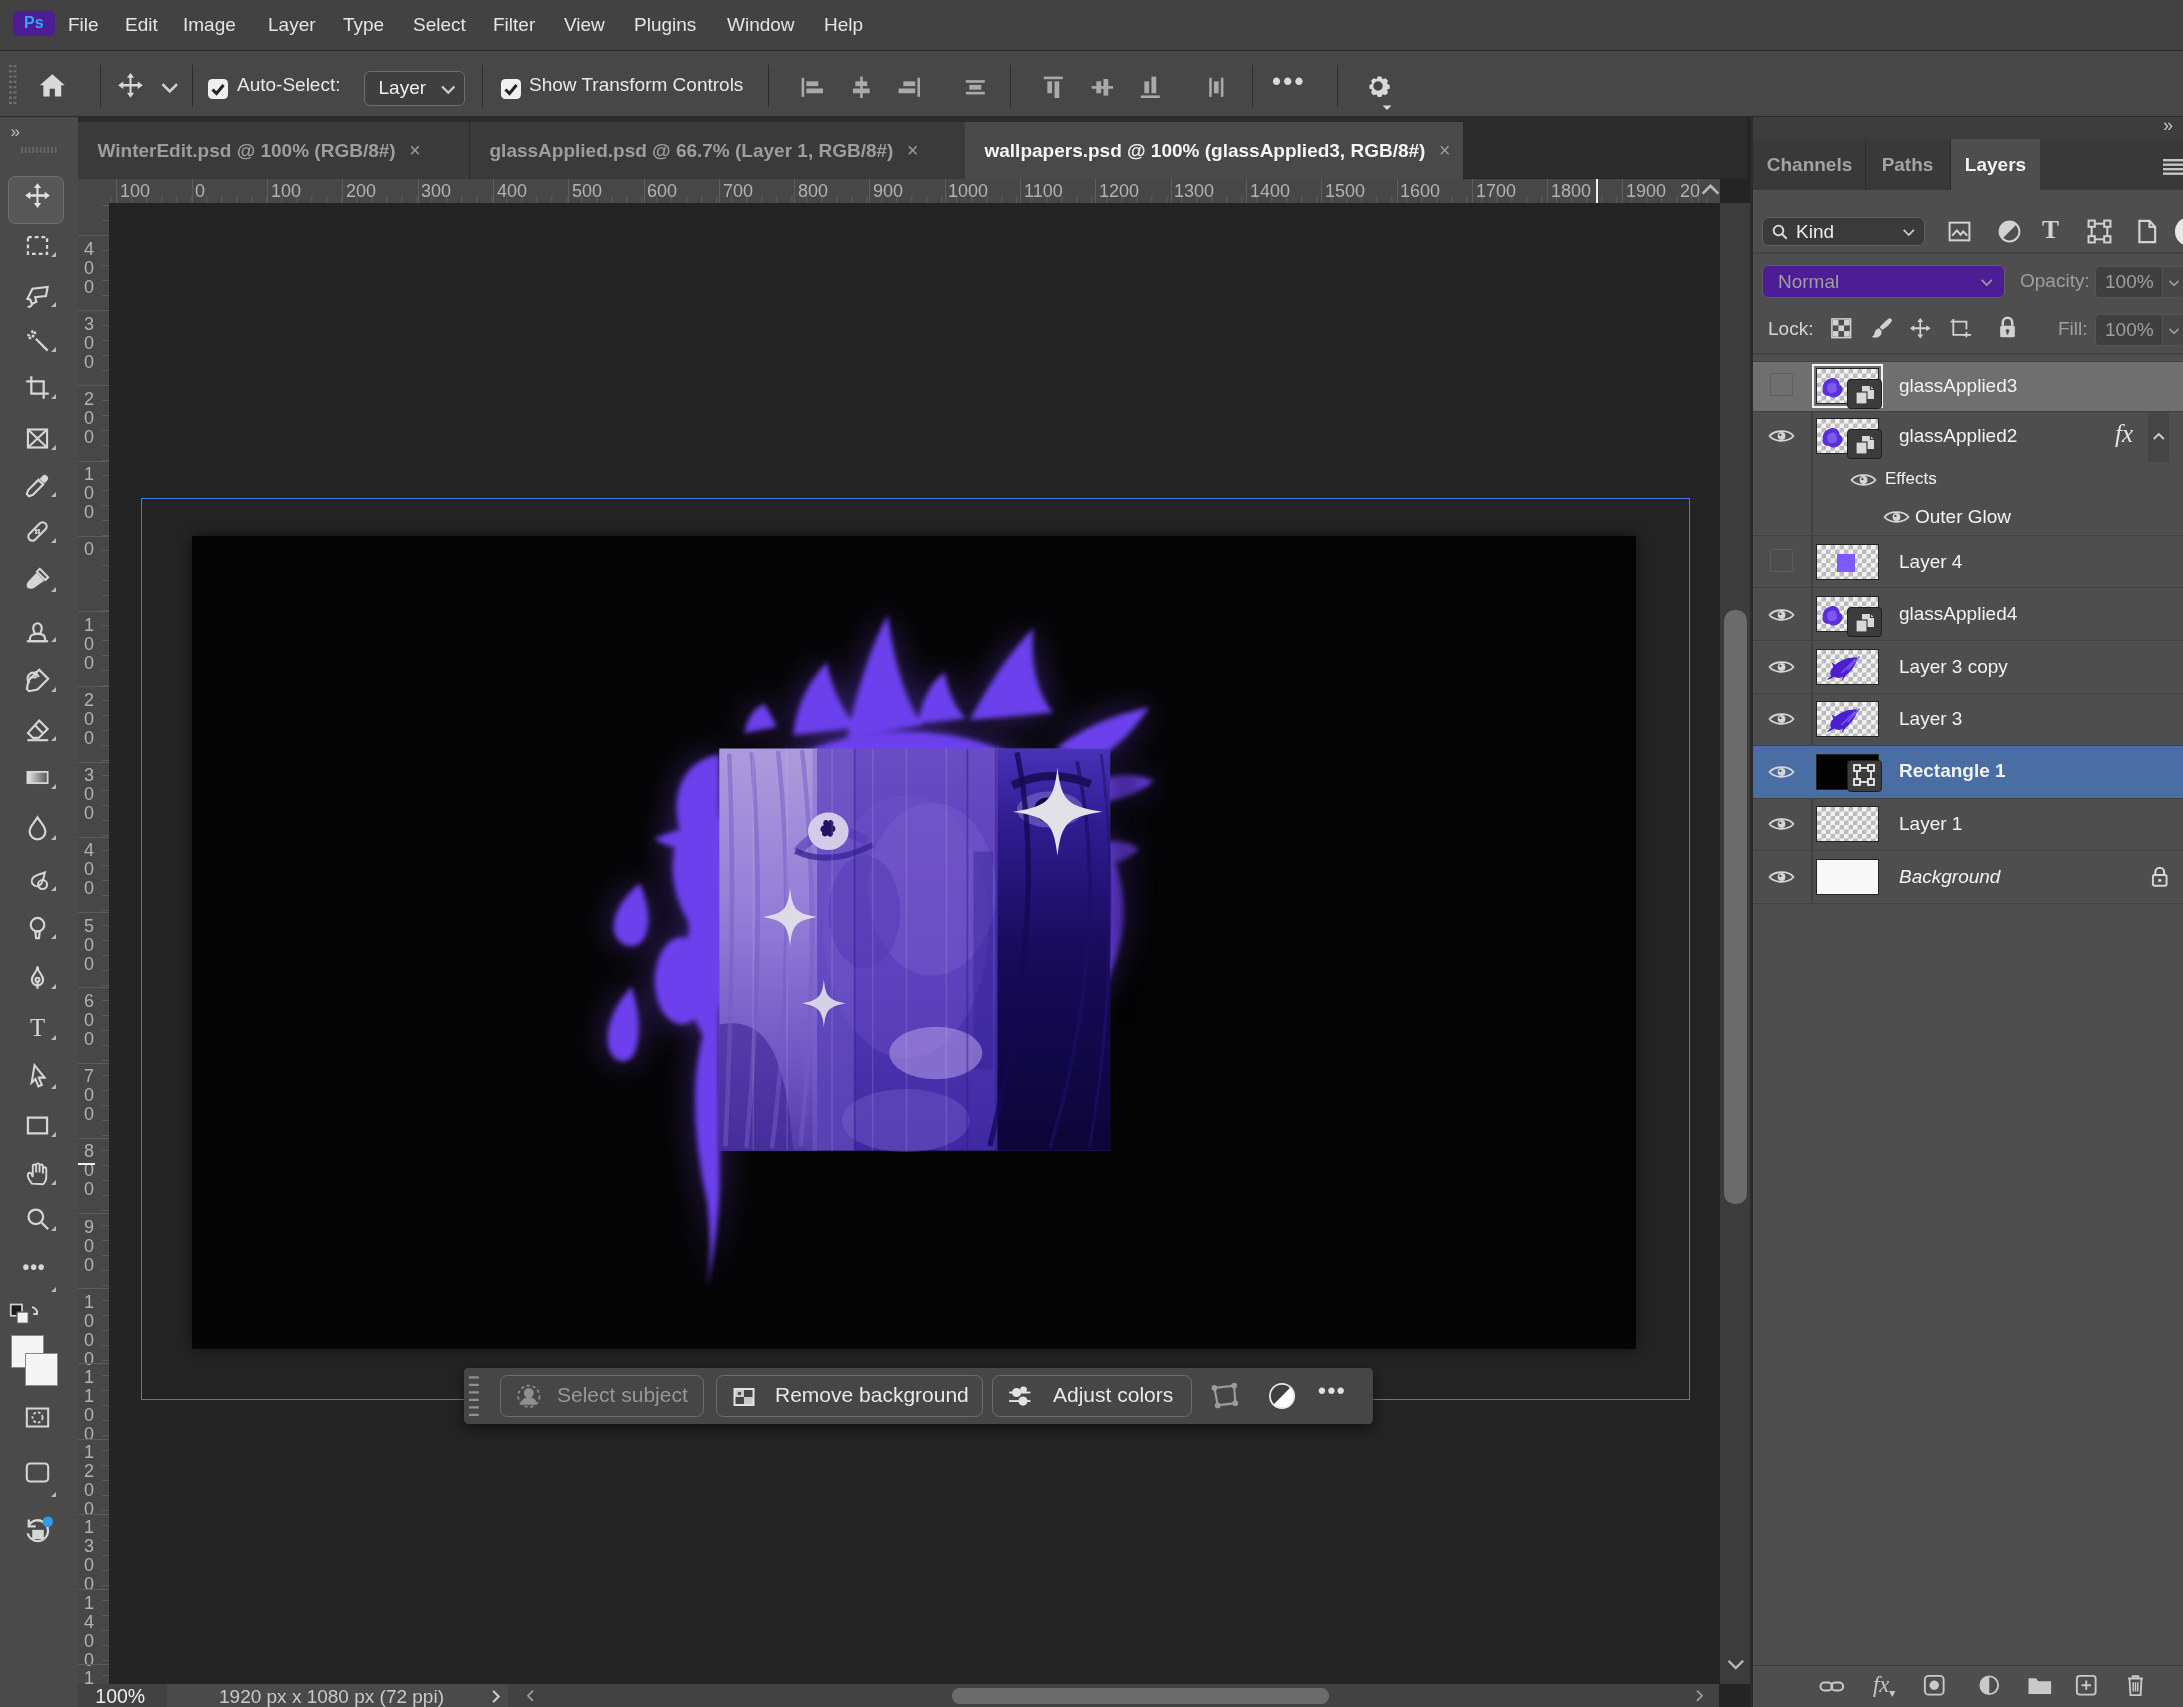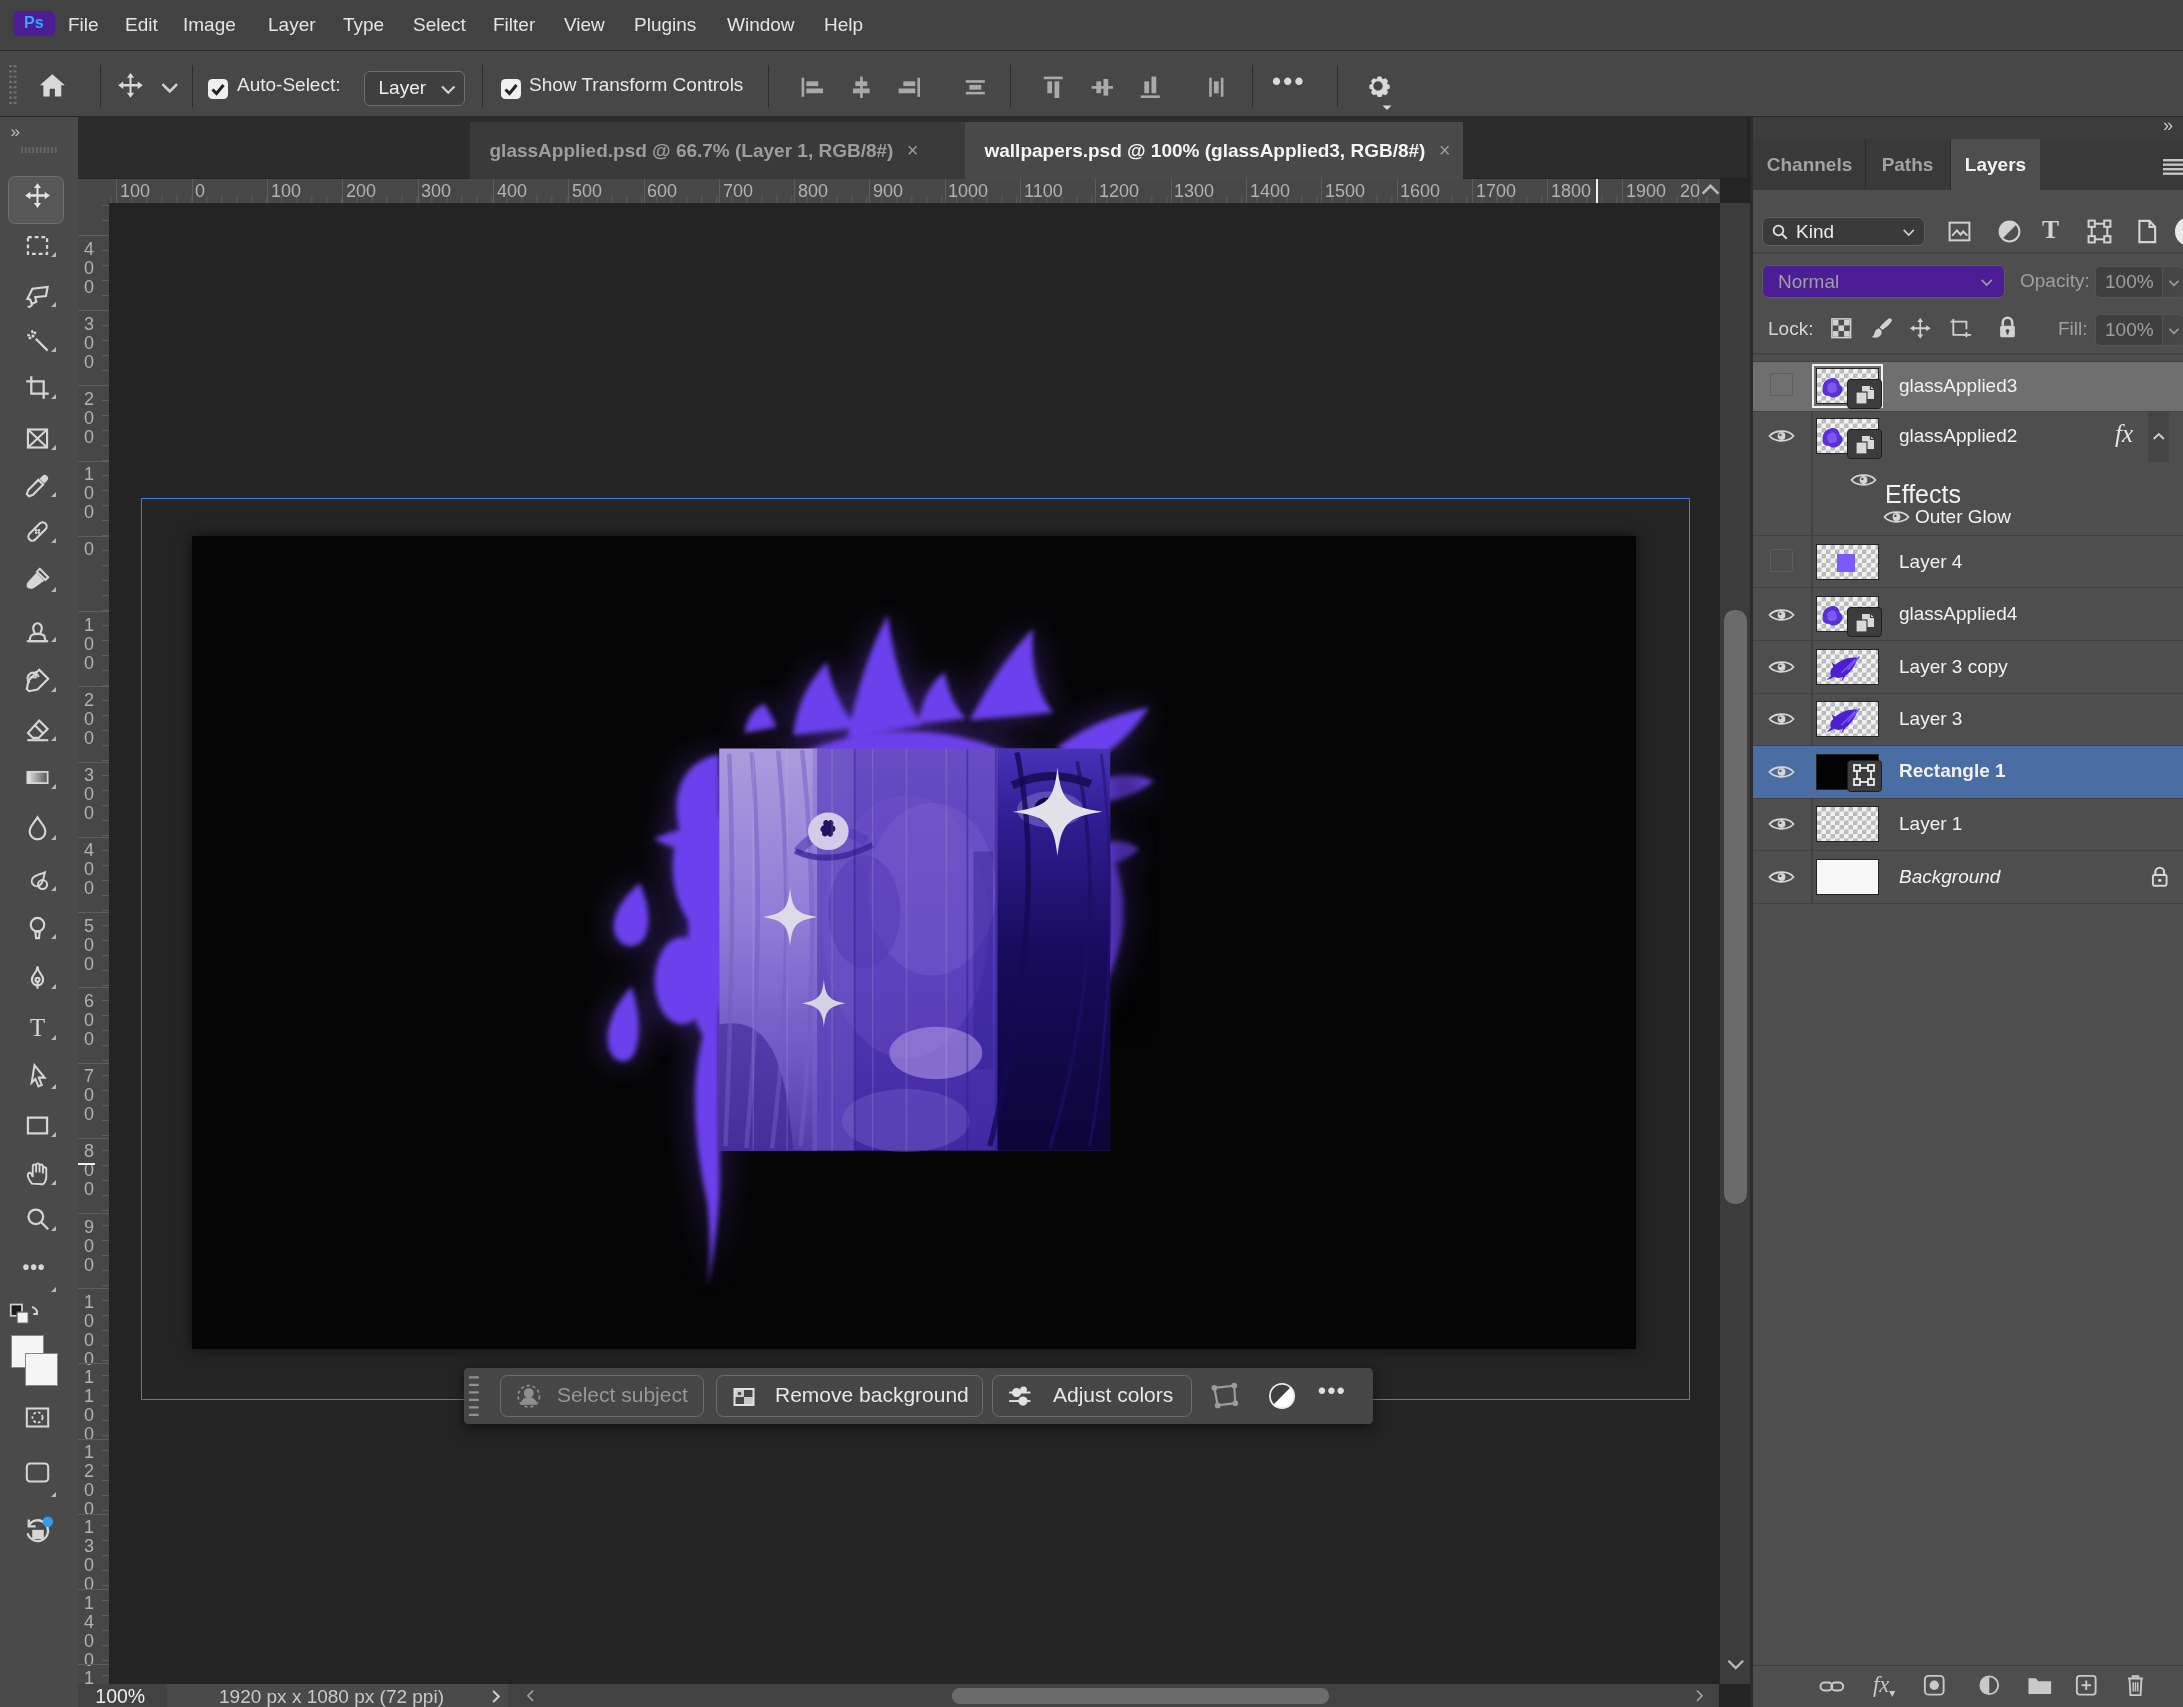--- a/index.html
+++ b/index.html
@@ -356,20 +356,21 @@
     <div style="position:absolute;left:51px;top:867px;width:0;height:0;border-left:5.3px solid transparent;border-bottom:5.3px solid #b9b9b9;"></div>
     <div style="position:absolute;left:51px;top:918px;width:0;height:0;border-left:5.3px solid transparent;border-bottom:5.3px solid #b9b9b9;"></div>
     <div style="position:absolute;left:51px;top:967px;width:0;height:0;border-left:5.3px solid transparent;border-bottom:5.3px solid #b9b9b9;"></div>
     <div style="position:absolute;left:51px;top:1015px;width:0;height:0;border-left:5.3px solid transparent;border-bottom:5.3px solid #b9b9b9;"></div>
     <div style="position:absolute;left:51px;top:1063px;width:0;height:0;border-left:5.3px solid transparent;border-bottom:5.3px solid #b9b9b9;"></div>
     <div style="position:absolute;left:51px;top:1109px;width:0;height:0;border-left:5.3px solid transparent;border-bottom:5.3px solid #b9b9b9;"></div>
     <div style="position:absolute;left:51px;top:1170px;width:0;height:0;border-left:5.3px solid transparent;border-bottom:5.3px solid #b9b9b9;"></div>
     <div style="position:absolute;left:51px;top:1375px;width:0;height:0;border-left:5.3px solid transparent;border-bottom:5.3px solid #b9b9b9;"></div>
   </div>
   <div id="tabbar">
+    <div class="tab" style="left:0px; width:391px; padding-left:19.5px;">WinterEdit.psd @ 100% (RGB/8#)<span class="x">×</span></div>
     <div class="tab" style="left:392px; width:495px; padding-left:19.5px;">glassApplied.psd @ 66.7% (Layer 1, RGB/8#)<span class="x">×</span></div>
     <div class="tab active" style="left:887px; width:498px; padding-left:19.5px;">wallpapers.psd @ 100% (glassApplied3, RGB/8#)<span class="x">×</span></div>
   </div>
   <div id="rulerH">
   <div style="position:absolute;left:0;bottom:0;width:1611px;height:6.8px;background:repeating-linear-gradient(90deg,#5c5c5c 0 0.8px,transparent 0.8px 15px);background-position:7.4px 0;"></div>
 <div style="position:absolute;left:7.4px;top:0;width:0.8px;height:24px;background:#5d5d5d;"></div>
 <div class="rlabel" style="left:11px;top:1.5px;">100</div>
 <div style="position:absolute;left:83px;top:0;width:0.8px;height:24px;background:#5d5d5d;"></div>
 <div class="rlabel" style="left:86px;top:1.5px;">0</div>
 <div style="position:absolute;left:158px;top:0;width:0.8px;height:24px;background:#5d5d5d;"></div>
@@ -816,21 +817,21 @@
     <div class="abs" style="left:395px;top:295px;width:21px;height:50px;background:#454545;"></div>
     <div class="abs" style="left:362px;top:303px;color:#e6e6e6;font-size:25px;font-style:italic;font-family:'Liberation Serif';">fx</div>
     <svg class="abs" style="left:399px;top:315px;" width="13.5" height="9" viewBox="0 0 16 10">
           <path d="M2 8 L8 2 L14 8" stroke="#cfcfcf" stroke-width="2.2" fill="none"></path>
         </svg>
     <svg class="abs" style="left:97px;top:354px;" width="27" height="18" viewBox="0 0 36 24">
           <path d="M2 12 C9 3.5 27 3.5 34 12 C27 20.5 9 20.5 2 12 Z" fill="none" stroke="#d6d6d6" stroke-width="2.4"></path>
           <circle cx="18" cy="12" r="5.2" fill="#d6d6d6"></circle>
           <circle cx="16.5" cy="10.5" r="1.6" fill="#4e4e4e"></circle>
         </svg>
-    <div class="abs" style="left:132px;top:352px;color:#f2f2f2;font-size:25px;margin-top:11px;">Effects</div>
+    <div class="abs" style="left:132px;top:352px;color:#f2f2f2;font-size:17px;">Effects</div>
     <svg class="abs" style="left:130px;top:391px;" width="27" height="18" viewBox="0 0 36 24">
           <path d="M2 12 C9 3.5 27 3.5 34 12 C27 20.5 9 20.5 2 12 Z" fill="none" stroke="#d6d6d6" stroke-width="2.4"></path>
           <circle cx="18" cy="12" r="5.2" fill="#d6d6d6"></circle>
           <circle cx="16.5" cy="10.5" r="1.6" fill="#4e4e4e"></circle>
         </svg>
     <div class="abs" style="left:162px;top:389px;color:#f2f2f2;font-size:19px;">Outer Glow</div>
     <div class="abs" style="left:0;top:418px;width:431px;height:0.8px;background:#414141;"></div>
     <div class="abs" style="left:17.3px;top:432px;width:22.5px;height:22.5px;border:1.5px solid #5e5e5e;border-radius:2.3px;"></div>
     <div style="position:absolute;left:63px;top:427px;width:63px;height:36px;border:0.8px solid #242424;background:linear-gradient(45deg,#b9b9b9 25%,transparent 25%,transparent 75%,#b9b9b9 75%),linear-gradient(45deg,#b9b9b9 25%,#f2f2f2 25%,#f2f2f2 75%,#b9b9b9 75%);background-size:9px 9px;background-position:0 0,4.5px 4.5px;">
           <div style="position:absolute;left:19.5px;top:9px;width:18px;height:18px;background:#7c5afa;"></div>

